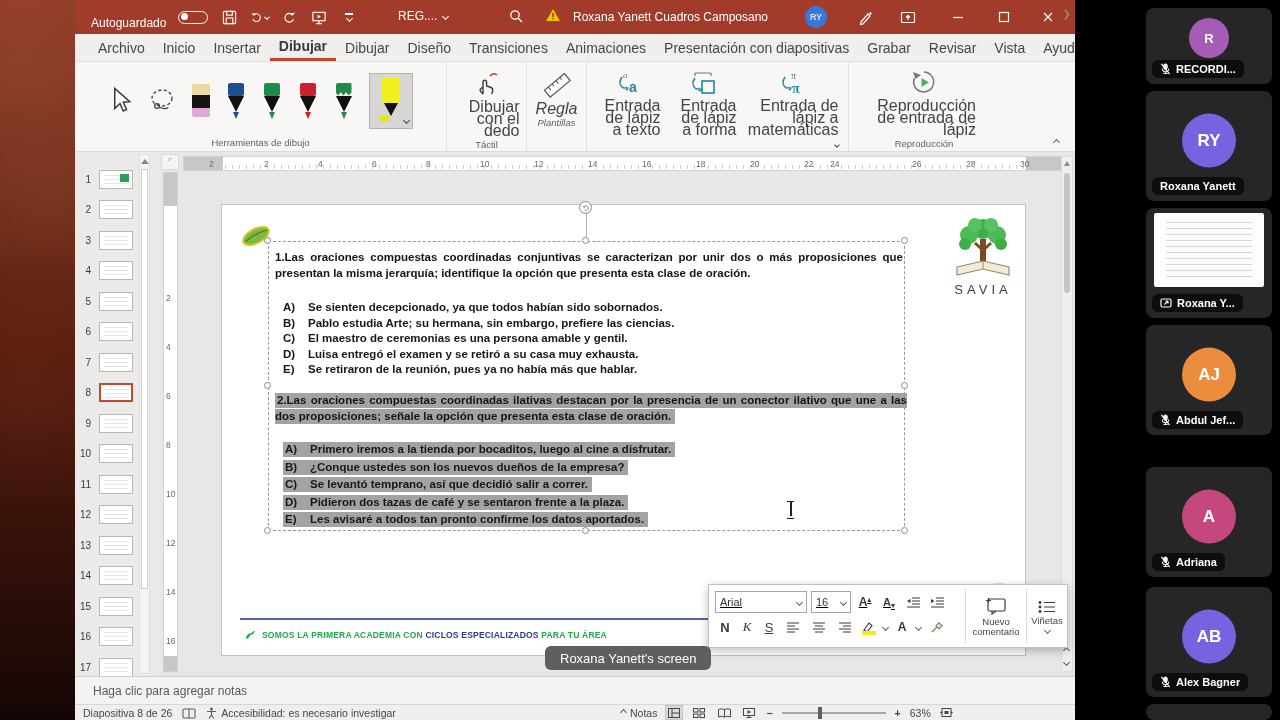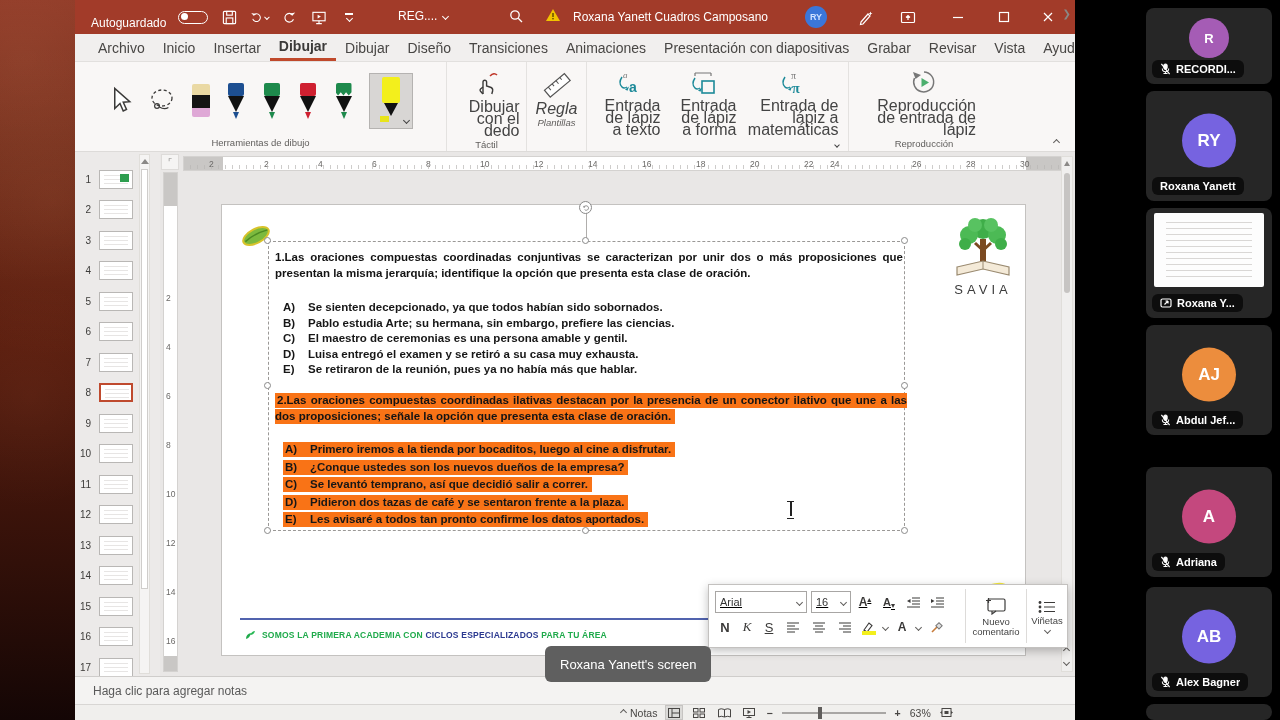--- a/index.html
+++ b/index.html
@@ -124,21 +124,21 @@
 
   
   .qtext { position:absolute; font-size:11.5px; font-weight:bold; line-height:16px; text-align:justify; color:#141414; }
   .q1text { left:53px; top:44px; width:628px; }
   .q2text { left:53px; top:187px; width:632px; }
   .optlist { position:absolute; }
   .q1opts { left:61px; top:96px; }
   .q2opts { left:61px; top:238px; }
   .opt { position:absolute; left:0; white-space:nowrap; font-size:11.5px; font-weight:bold; color:#171717; }
   .letter { display:inline-block; min-width:25px; }
-  .hlsel { background:#f97316; padding:1px 4px 2px 2px; }
+  .hlsel { background:#a3a3a3; padding:1px 4px 2px 2px; }
 
   
   .caret { position:absolute; left:565px; top:296px; width:7px; height:16px; }
   .caret::before { content:""; position:absolute; left:3px; top:1px; width:1.5px; height:14px; background:#222; }
   .caret::after { content:""; position:absolute; left:0; top:0; width:7px; height:16px;
     border-top:1.5px solid #222; border-bottom:1.5px solid #222; }
 
   
   .savia { position:absolute; left:723px; top:10px; width:76px; text-align:center; }
   .savia-name { font-size:13px; letter-spacing:4px; color:#3c3c3c; margin-top:1px; }
@@ -177,21 +177,21 @@
   .notes span { display:block; padding:7px 0 0 18px; font-size:12px; color:#595959; }
   .sbar { position:absolute; left:0; top:704px; width:1000px; height:16px; background:#f0efed; border-top:1px solid #d8d6d4; }
   .sb-left { position:absolute; left:8px; top:2px; display:flex; align-items:center; gap:10px; font-size:10.5px; color:#484644; }
   .sb-right { position:absolute; left:546px; top:1px; display:flex; align-items:center; gap:9px; font-size:10.5px; color:#484644; }
   .vico { width:16px; height:13px; display:flex; align-items:center; justify-content:center; }
   .vico.active { background:#dbdad8; outline:1px solid #c6c4c2; }
   .ztrack { position:relative; width:104px; height:2px; background:#a8a6a4; }
   .zthumb { position:absolute; left:36px; top:-5px; width:4px; height:12px; background:#605e5c; }
 
   
-  .banner { position:absolute; left:545px; top:646px; height:36px; padding:0 15px; background:#5f5f5f;
+  .banner { position:absolute; left:545px; top:646px; height:24px; padding:0 15px; background:#5f5f5f;
     border-radius:6px; color:#fff; font-size:13px; display:flex; align-items:center; z-index:60; }
 
   
   .pstrip { position:absolute; left:1146px; top:0; width:126px; height:720px; }
   .ptile { position:absolute; left:0; width:126px; background:#262626; border-radius:8px; overflow:hidden; }
   .pavatar { position:absolute; left:50%; top:50%; transform:translate(-50%,-60%); width:54px; height:54px;
     border-radius:50%; color:#fff; font-size:17px; font-weight:bold; display:flex; align-items:center; justify-content:center; }
   .pavatar.clip { width:40px; height:40px; top:10px; transform:translate(-50%,0); font-size:13px; }
   .plabel { position:absolute; left:6px; bottom:6px; max-width:114px; background:rgba(8,8,8,.8); border-radius:6px;
     padding:3px 8px; display:flex; align-items:center; gap:5px; }
@@ -749,20 +749,38 @@
       </div>
     </div>
   </div>
 
   <div class="not
 es"></div>
   <div class="notes">
     <span>Haga clic para agregar notas</span>
   </div>
   <div class="sbar">
+    <div class="sb-left">
+      <span>Diapositiva 8 de 26</span>
+      <span>
+        <svg width="14" height="11" viewBox="0 0 14 11">
+            <rect x="1" y="1" width="12" height="9" rx="1" fill="none" stroke="#605e5c" stroke-width="1.1"></rect>
+            <path d="M7 1 V10" stroke="#605e5c" stroke-width="1.1"></path>
+          </svg>
+      </span>
+      <span style="display:flex;align-items:center;gap:4px">
+        <span>
+          <svg width="11" height="12" viewBox="0 0 11 12">
+              <circle cx="5.5" cy="2" r="1.5" fill="#605e5c"></circle>
+              <path d="M1 4.5 H10 M5.5 4.5 V8 M5.5 8 L3 11.5 M5.5 8 L8 11.5" stroke="#605e5c" stroke-width="1.2" fill="none"></path>
+            </svg>
+        </span>
+        <span>Accesibilidad: es necesario investigar</span>
+      </span>
+    </div>
     <div class="sb-right">
       <span style="display:flex;align-items:center;gap:4px">
         <span class="cv cv-up" style="color:#605e5c"></span>
         <span>Notas</span>
       </span>
       <span class="vico active">
         <svg width="12" height="10" viewBox="0 0 12 10">
             <rect x="0.5" y="0.5" width="11" height="9" fill="none" stroke="#484644"></rect>
             <path d="M4 .5 V9.5 M4 5 H11.5" stroke="#484644"></path>
           </svg>

